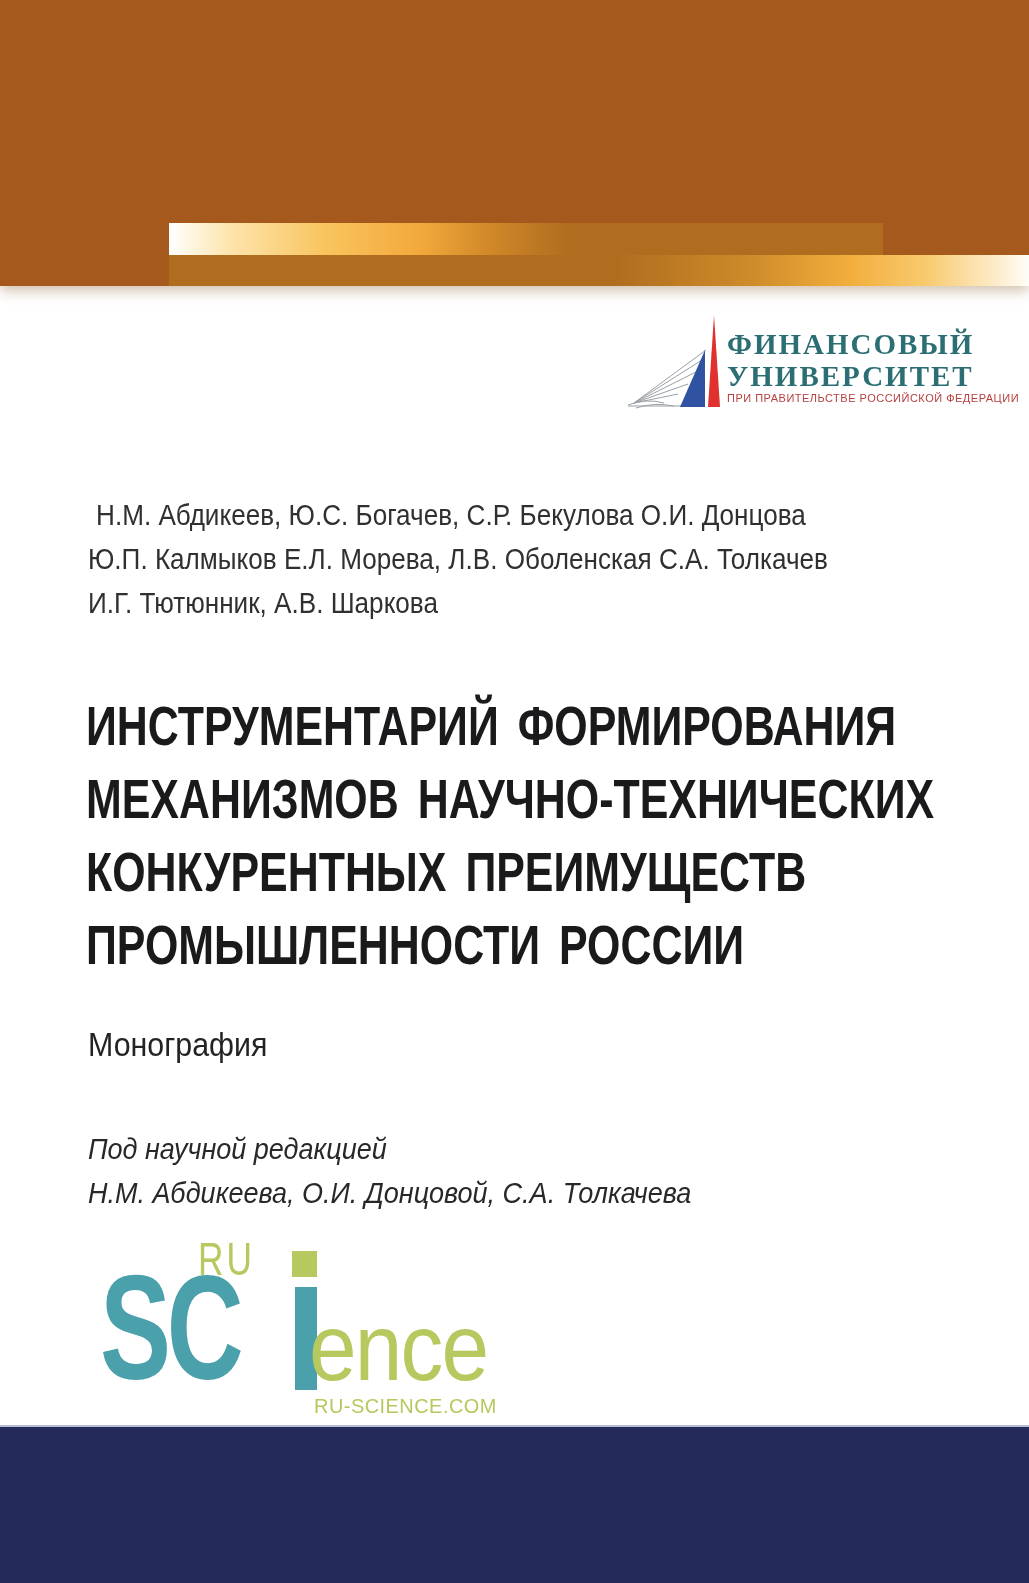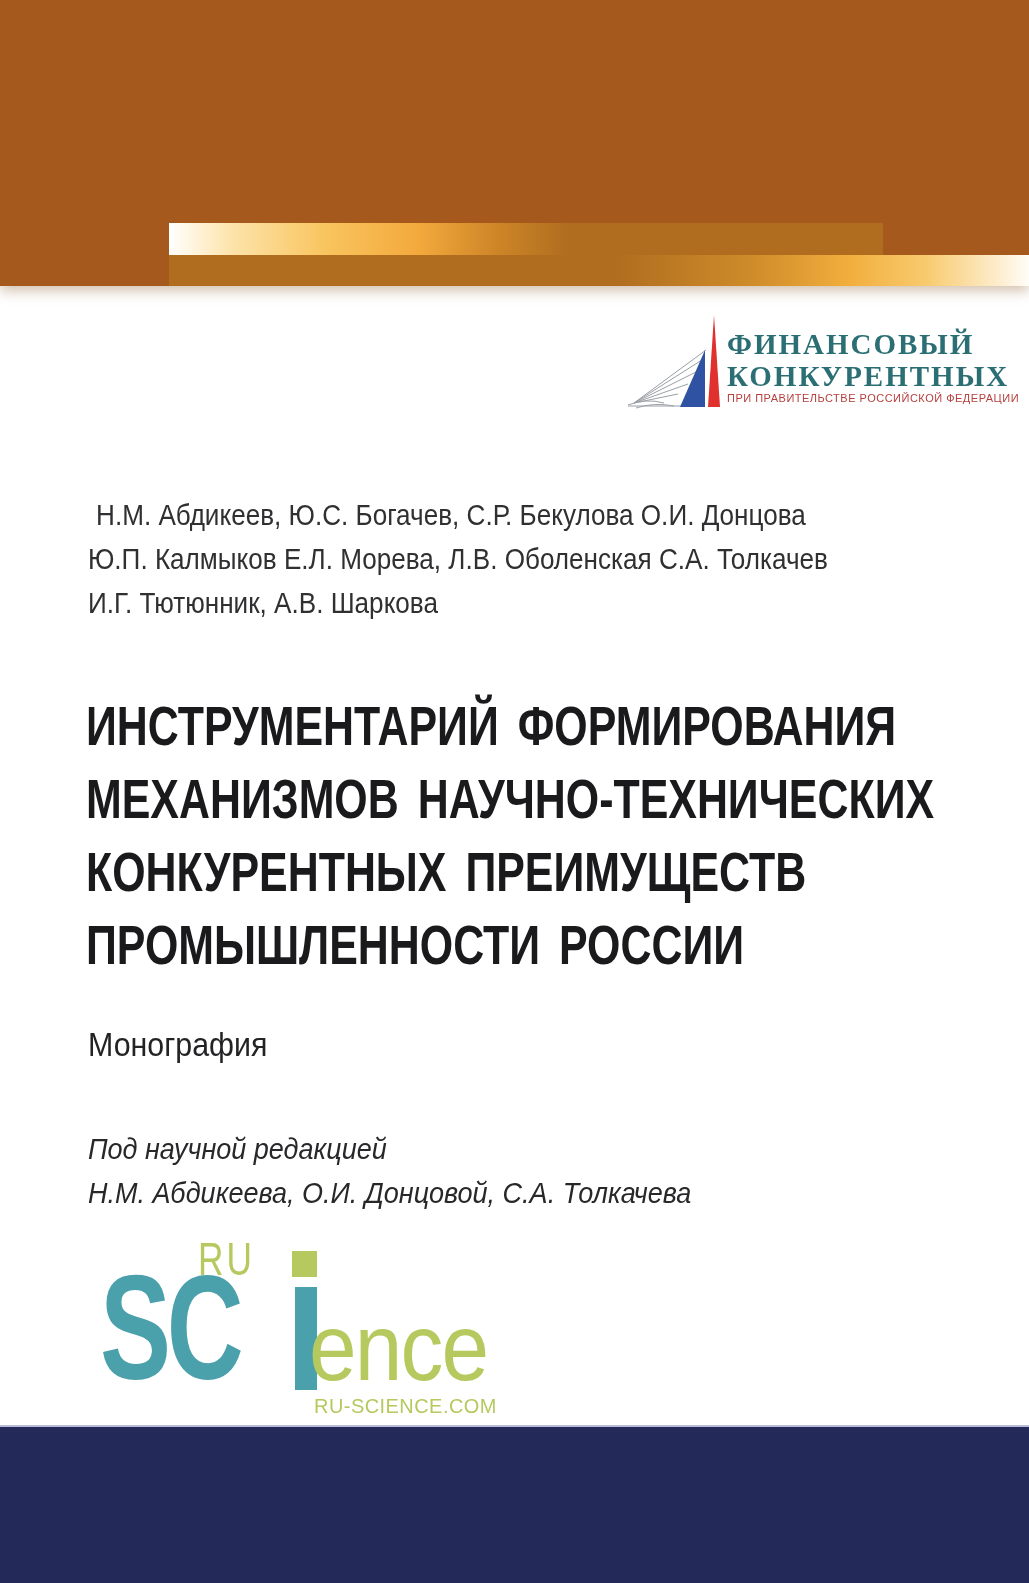--- a/index.html
+++ b/index.html
@@ -122,21 +122,21 @@
           <path d="M0,95 Q18,88 36,93"></path>
           <path d="M8,98 Q26,92 46,96"></path>
           <line x1="0" y1="96" x2="62" y2="96"></line>
         </g>
         <polygon points="77,40 77,97 52,97" fill="#2f52a2"></polygon>
         <polygon points="86,5 92,97 80,97" fill="#e0312e"></polygon>
       </svg>
     </div>
     <div class="fin-text">
       <div class="fin-name">ФИНАНСОВЫЙ</div>
-      <div class="fin-name">КОНКУРЕНТНЫХ</div>
+      <div class="fin-name">УНИВЕРСИТЕТ</div>
       <div class="fin-sub">ПРИ ПРАВИТЕЛЬСТВЕ РОССИЙСКОЙ ФЕДЕРАЦИИ</div>
     </div>
   </div>
 
   <div class="authors">
     <div class="line indent">Н.М. Абдикеев, Ю.С. Богачев, С.Р. Бекулова О.И. Донцова</div>
     <div class="line">Ю.П. Калмыков Е.Л. Морева, Л.В. Оболенская С.А. Толкачев</div>
     <div class="line">И.Г. Тютюнник, А.В. Шаркова</div>
   </div>
 

